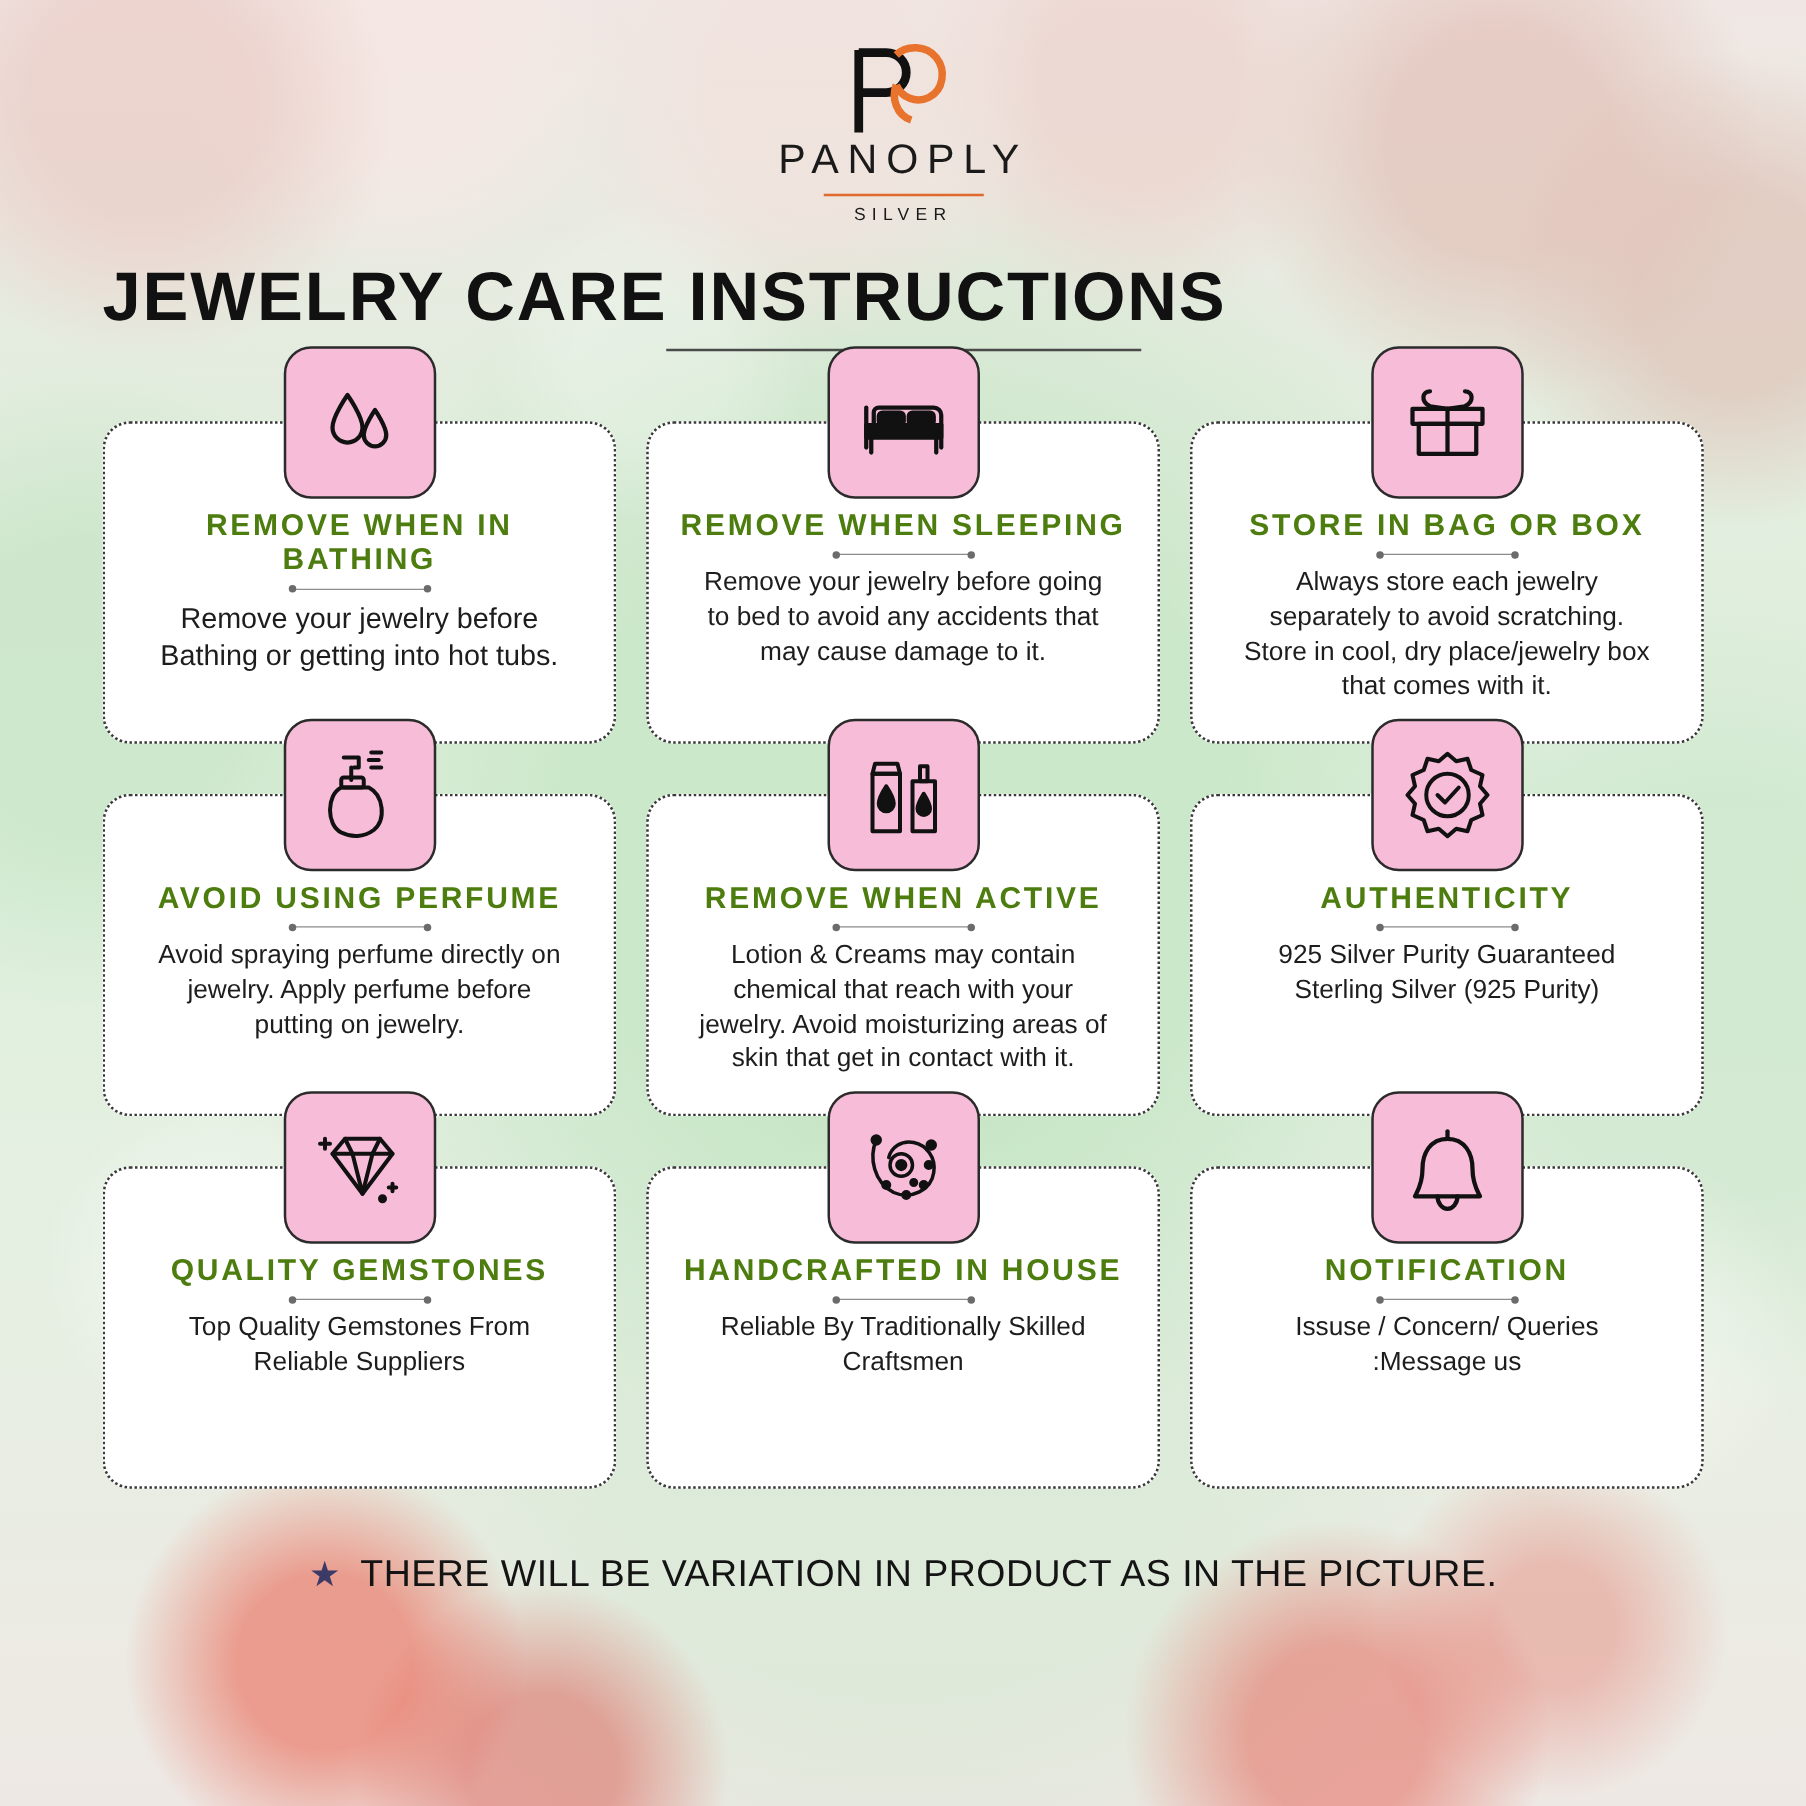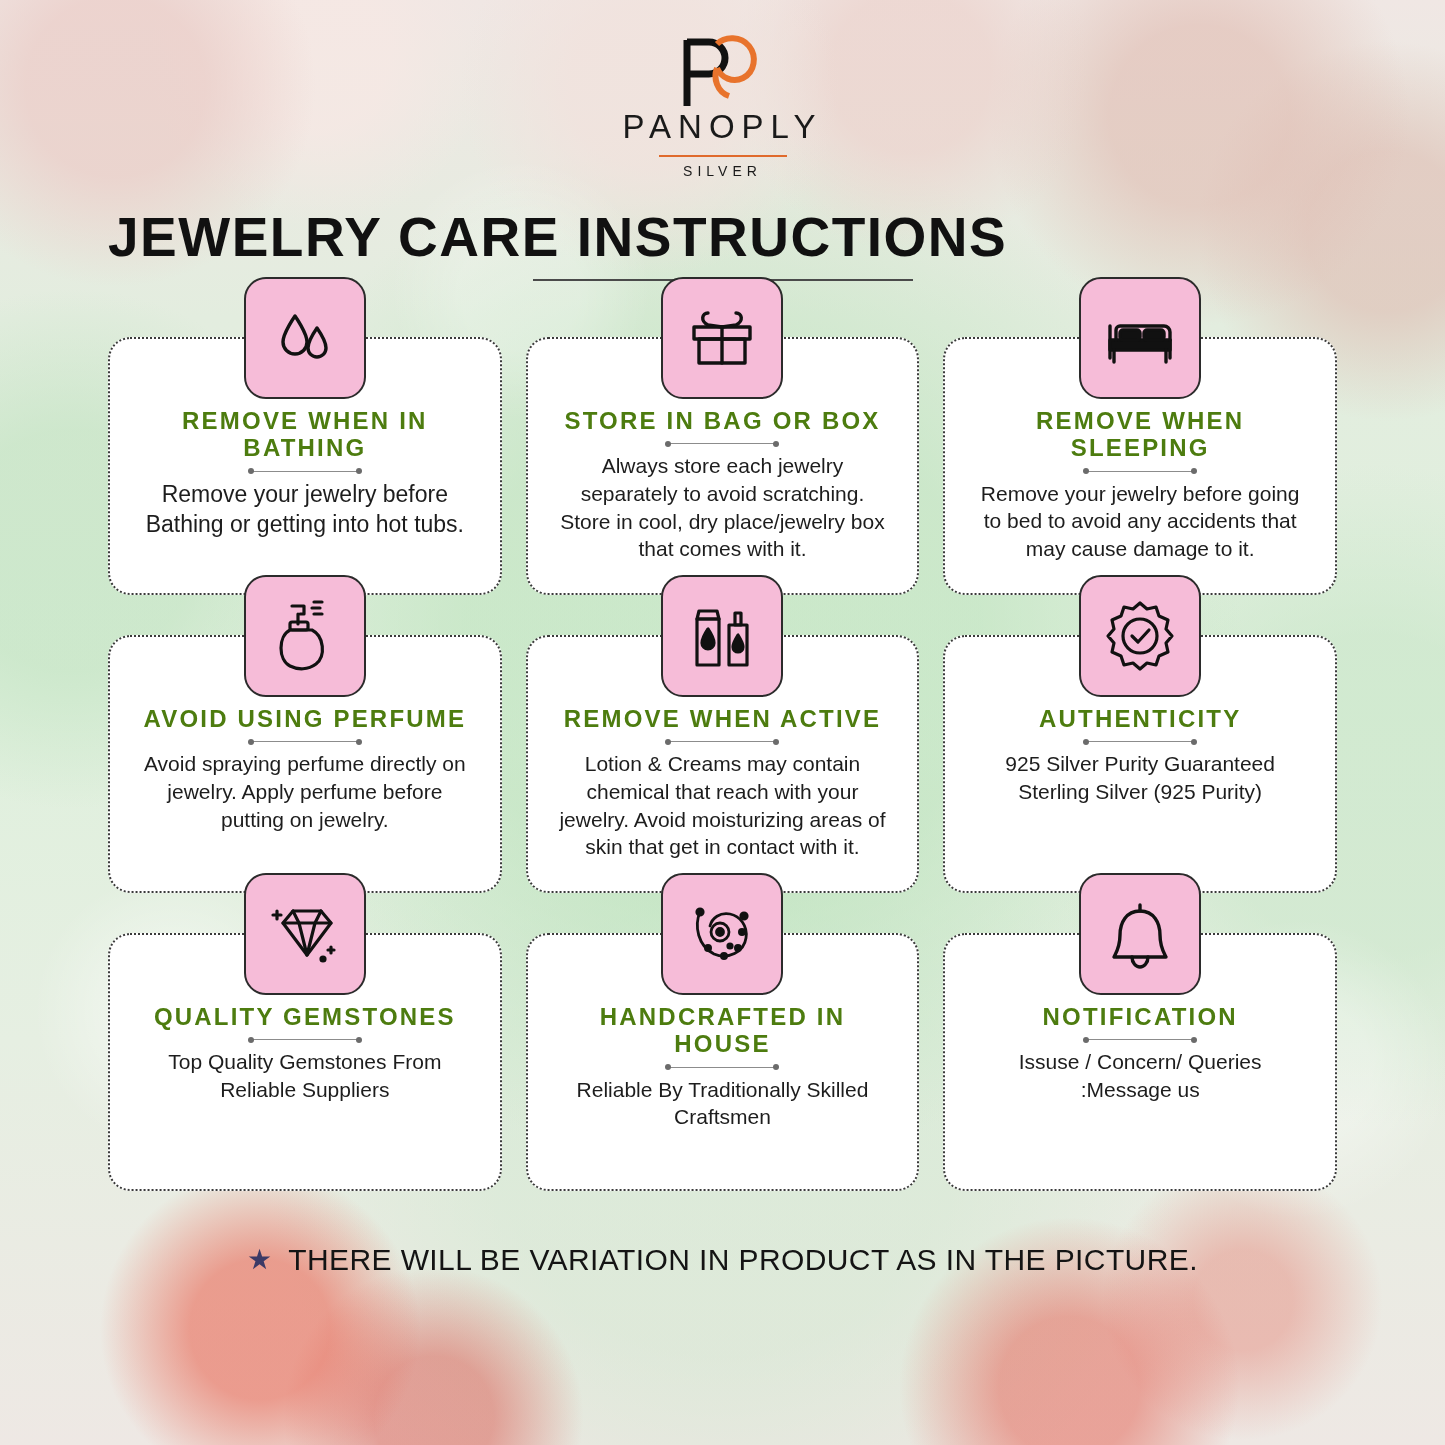--- a/index.html
+++ b/index.html
@@ -42,21 +42,21 @@
     background:
       radial-gradient(circle at 12% 70%, rgba(255,255,255,0.35) 0 60px, rgba(255,255,255,0) 140px),
       radial-gradient(circle at 90% 74%, rgba(255,255,255,0.30) 0 70px, rgba(255,255,255,0) 150px),
       radial-gradient(circle at 36% 20%, rgba(255,255,255,0.25) 0 60px, rgba(255,255,255,0) 130px);
     pointer-events: none;
   }
 
   .content {
     position: relative;
     z-index: 2;
-    padding: 0 108px;
+    padding: 0 82px;
   }
 
   
   .brand {
     padding-top: 34px;
     text-align: center;
   }
   .brand-mark {
     display: block;
     margin: 0 auto;
@@ -218,49 +218,49 @@
             <path d="M48 26 C48 26 39 39 39 46 A9 9 0 0 0 57 46 C57 39 48 26 48 26 Z"></path>
           </svg>
         </div>
         <div class="card-title">REMOVE WHEN IN BATHING</div>
         <div class="card-sep"></div>
         <div class="card-text">Remove your jewelry before Bathing or getting into hot tubs.</div>
       </div>
 
       <div class="card">
         <div class="icon-box">
-          <svg width="72" height="70" viewBox="0 0 72 70" fill="none" stroke="#111" stroke-width="3.4" stroke-linejoin="round" stroke-linecap="round">
-            <path d="M22 10 C16 10 14 18 22 22 L36 24"></path>
-            <path d="M50 10 C56 10 58 18 50 22 L36 24"></path>
-            <rect x="8" y="24" width="56" height="12"></rect>
-            <rect x="13" y="36" width="46" height="24"></rect>
-            <path d="M36 24 L36 60"></path>
-          </svg>
-        </div>
-        <div class="card-title">STORE IN BAG OR BOX</div>
-        <div class="card-sep"></div>
-        <div class="card-text">Always store each jewelry separately to avoid scratching. Store in cool, dry place/jewelry box that comes with it.</div>
-      </div>
-
-      <div class="card">
-        <div class="icon-box">
           <svg width="76" height="68" viewBox="0 0 76 68" fill="none" stroke="#111" stroke-width="3.4" stroke-linejoin="round" stroke-linecap="round">
             <path d="M8 22 L8 54"></path>
             <path d="M68 36 L68 54"></path>
             <rect x="8" y="36" width="60" height="10" fill="#111" stroke="#111"></rect>
             <path d="M14 36 L14 26 A4 4 0 0 1 18 22 L62 22 A6 6 0 0 1 68 28 L68 36"></path>
             <rect x="18" y="26" width="20" height="10" rx="3" fill="#111" stroke="#111"></rect>
             <rect x="42" y="26" width="20" height="10" rx="3" fill="#111" stroke="#111"></rect>
             <path d="M12 46 L12 58"></path>
             <path d="M64 46 L64 58"></path>
           </svg>
         </div>
         <div class="card-title">REMOVE WHEN SLEEPING</div>
         <div class="card-sep"></div>
         <div class="card-text">Remove your jewelry before going to bed to avoid any accidents that may cause damage to it.</div>
+      </div>
+
+      <div class="card">
+        <div class="icon-box">
+          <svg width="72" height="70" viewBox="0 0 72 70" fill="none" stroke="#111" stroke-width="3.4" stroke-linejoin="round" stroke-linecap="round">
+            <path d="M22 10 C16 10 14 18 22 22 L36 24"></path>
+            <path d="M50 10 C56 10 58 18 50 22 L36 24"></path>
+            <rect x="8" y="24" width="56" height="12"></rect>
+            <rect x="13" y="36" width="46" height="24"></rect>
+            <path d="M36 24 L36 60"></path>
+          </svg>
+        </div>
+        <div class="card-title">STORE IN BAG OR BOX</div>
+        <div class="card-sep"></div>
+        <div class="card-text">Always store each jewelry separately to avoid scratching. Store in cool, dry place/jewelry box that comes with it.</div>
       </div>
 
       <div class="card">
         <div class="icon-box">
           <svg width="70" height="76" viewBox="0 0 70 76" fill="none" stroke="#111" stroke-width="3.2" stroke-linejoin="round" stroke-linecap="round">
             <path d="M22 8 L34 8 L34 16 L30 16"></path>
             <path d="M28 16 L28 26"></path>
             <rect x="20" y="24" width="18" height="8" rx="2"></rect>
             <path d="M20 32 C8 38 8 62 20 68 C28 72 38 72 46 66 C56 58 54 38 42 32 Z"></path>
             <path d="M42 10 L50 10 M44 16 L52 16 M44 4 L52 4"></path>

